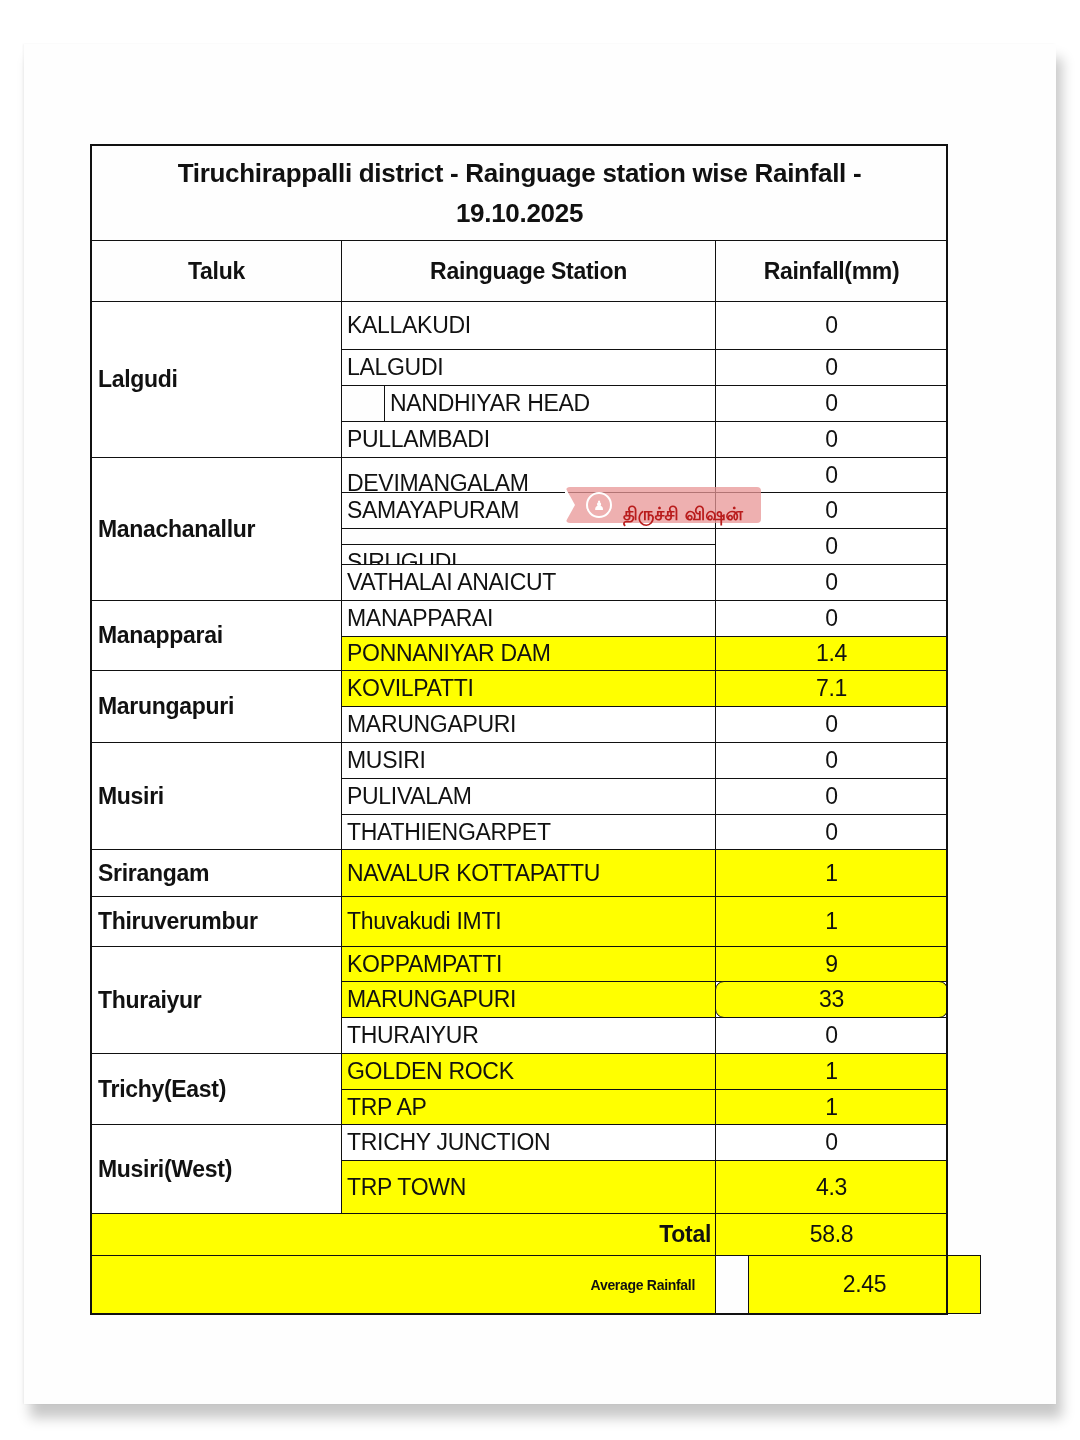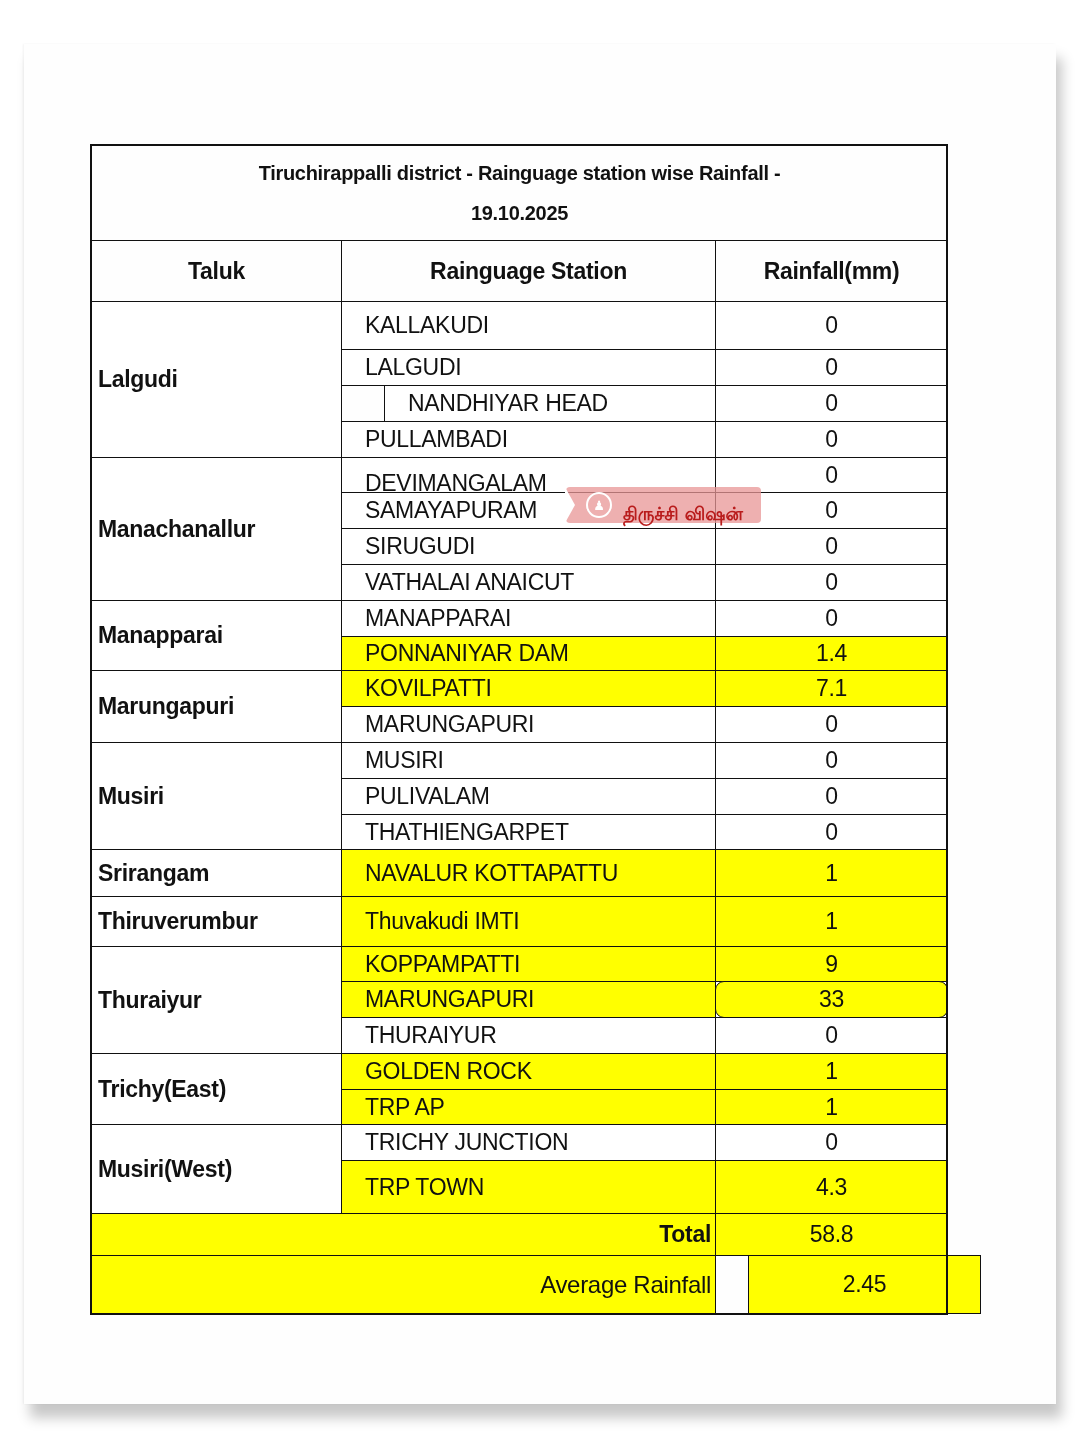--- a/index.html
+++ b/index.html
@@ -19,30 +19,30 @@
       display: flex; align-items: center;
       color: #111;
       font-size: 23px;
       letter-spacing: -0.3px;
     }
     .outer {
       position: absolute; left: 90px; top: 144px; width: 858px; height: 1171px;
       border: 2px solid #111; box-sizing: border-box; pointer-events: none;
     }
     .title {
-      justify-content: center; text-align: center; font-weight: bold; font-size: 20px;
+      justify-content: center; text-align: center; font-weight: bold; font-size: 26px;
       line-height: 40px; padding: 0 12px; align-items: center;
     }
     .hdr { justify-content: center; font-weight: bold; font-size: 23px; }
     .taluk { font-weight: bold; padding-left: 6px; font-size: 23px; background: #fff; }
-    .station { padding-left: 23px; background: #fff; }
+    .station { padding-left: 5px; background: #fff; }
     .val { justify-content: center; background: #fff; }
     .hl { background: #ffff00; }
     .total-lbl { justify-content: flex-end; padding-right: 4px; font-weight: bold; background: #ffff00; }
-    .avg-lbl { justify-content: flex-end; padding-right: 4px; font-weight: normal; font-size: 24px; background: #ffff00; }
+    .avg-lbl { justify-content: flex-end; padding-right: 20px; font-weight: bold; font-size: 14px; background: #ffff00; }
     .watermark {
       position: absolute; left: 566px; top: 487px; width: 195px; height: 36px;
       background: rgba(232, 150, 150, 0.75); border-radius: 4px;
       display: flex; align-items: center;
     }
     .watermark .wm-arrow {
       position: absolute; left: -1px; top: 0; width: 0; height: 0;
       border-top: 18px solid transparent; border-bottom: 18px solid transparent;
       border-left: 10px solid #fff;
     }
@@ -80,21 +80,21 @@
   <div class="cell station" style="left:341px;top:385px;width:375px;height:37px;margin-left:43px;">NANDHIYAR HEAD</div>
   <div class="cell val" style="left:715px;top:385px;width:233px;height:37px;">0</div>
   <div class="cell station" style="left:341px;top:421px;width:375px;height:37px;">PULLAMBADI</div>
   <div class="cell val" style="left:715px;top:421px;width:233px;height:37px;">0</div>
 
   <div class="cell taluk" style="left:91px;top:457px;width:251px;height:144px;">Manachanallur</div>
   <div class="cell station" style="left:341px;top:457px;width:375px;height:52px;">DEVIMANGALAM</div>
   <div class="cell val" style="left:715px;top:457px;width:233px;height:36px;">0</div>
   <div class="cell station" style="left:341px;top:492px;width:375px;height:37px;">SAMAYAPURAM</div>
   <div class="cell val" style="left:715px;top:492px;width:233px;height:37px;">0</div>
-  <div class="cell station" style="left:341px;top:528px;width:375px;height:37px;">SIRUGUDI</div>
+  <div class="cell station" style="left:341px;top:544px;width:375px;height:37px;">SIRUGUDI</div>
   <div class="cell val" style="left:715px;top:528px;width:233px;height:37px;">0</div>
   <div class="cell station" style="left:341px;top:564px;width:375px;height:37px;">VATHALAI ANAICUT</div>
   <div class="cell val" style="left:715px;top:564px;width:233px;height:37px;">0</div>
 
   <div class="cell taluk" style="left:91px;top:600px;width:251px;height:71px;">Manapparai</div>
   <div class="cell station" style="left:341px;top:600px;width:375px;height:37px;">MANAPPARAI</div>
   <div class="cell val" style="left:715px;top:600px;width:233px;height:37px;">0</div>
   <div class="cell station hl" style="left:341px;top:636px;width:375px;height:35px;">PONNANIYAR DAM</div>
   <div class="cell val hl" style="left:715px;top:636px;width:233px;height:35px;">1.4</div>
 

